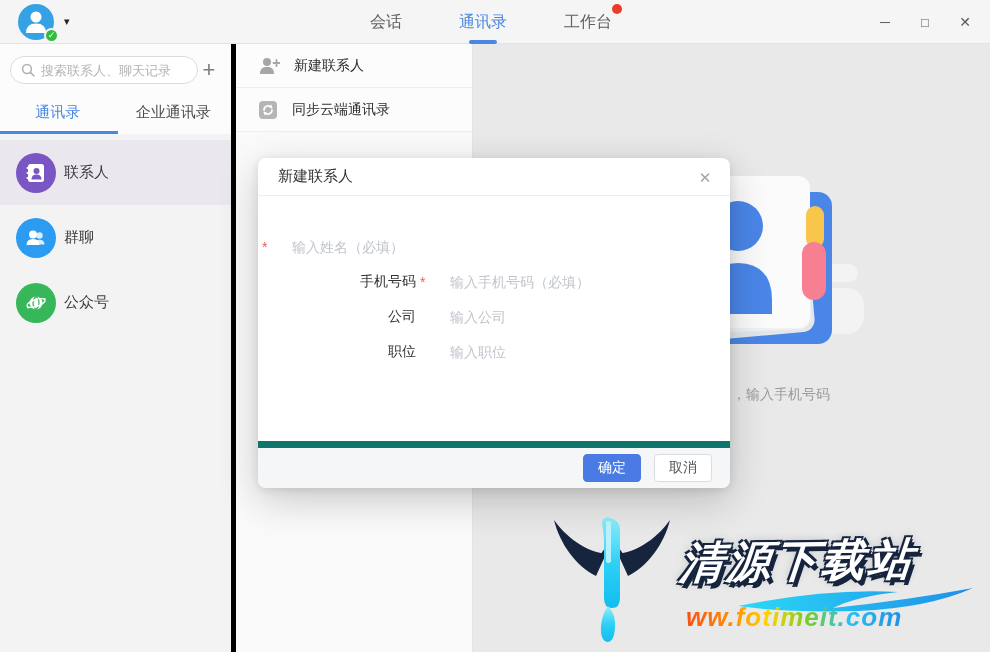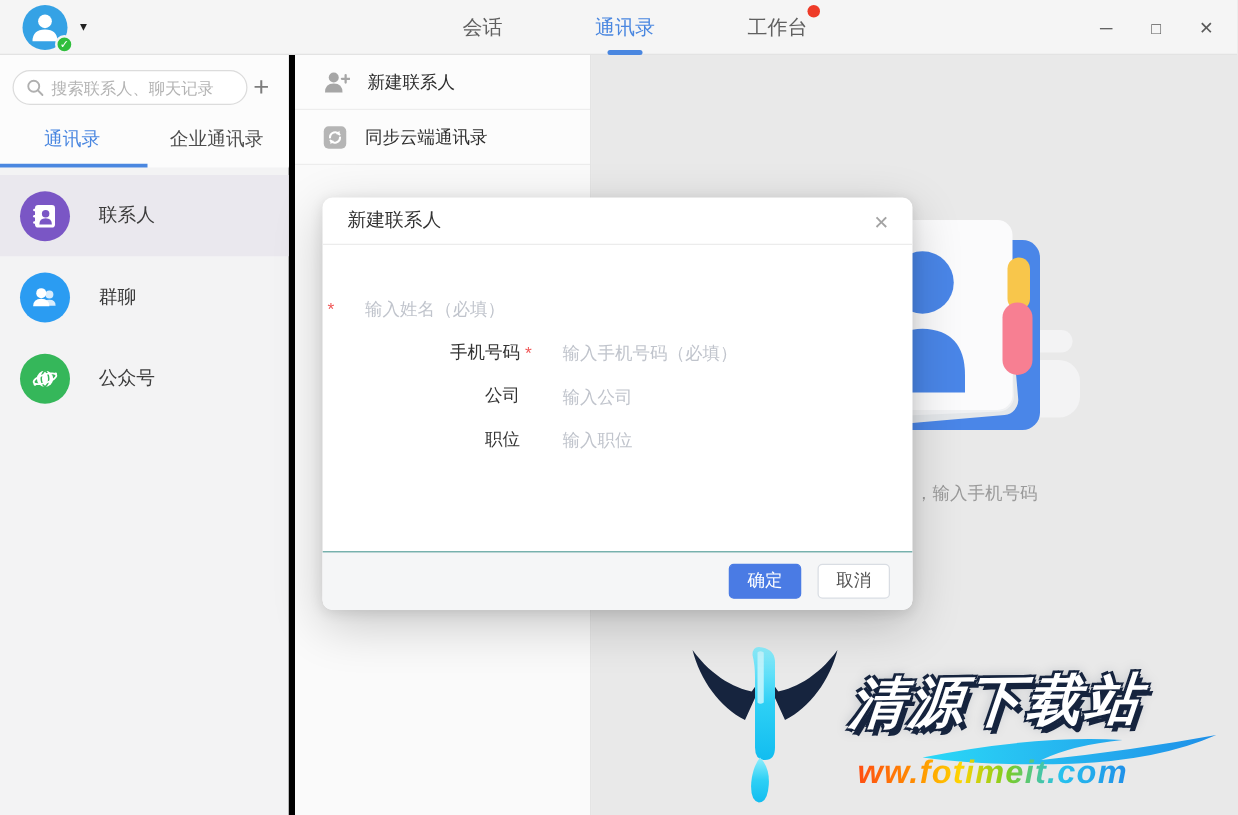--- a/index.html
+++ b/index.html
@@ -11,21 +11,21 @@
   }
   .window { position:absolute; inset:0; }
 
   
   .topbar{position:absolute;left:0;top:0;right:0;height:44px;background:#f5f5f5;border-bottom:1px solid #e3e3e3;z-index:6;}
   .avatar-wrap{position:absolute;left:18px;top:4px;width:60px;height:38px;cursor:pointer;}
   .avatar{position:absolute;left:0;top:0;width:36px;height:36px;border-radius:50%;background:#35a2e5;}
   .avatar svg{position:absolute;left:6px;top:5px;}
   .avatar-status{position:absolute;left:26px;top:24px;width:15px;height:15px;border-radius:50%;background:#2fbe3c;border:2px solid #f5f5f5;color:#fff;font-size:9px;line-height:11px;text-align:center;font-weight:bold;}
   .avatar-caret{position:absolute;left:46px;top:11px;font-size:11px;color:#222;}
-  .top-tabs{position:absolute;left:368px;top:0;height:44px;display:flex;align-items:center;gap:70px;}
+  .top-tabs{position:absolute;left:368px;top:0;height:44px;display:flex;align-items:center;gap:53px;}
   .top-tab{position:relative;font-size:16px;color:#606060;cursor:pointer;padding:4px 2px;}
   .top-tab.active{color:#4a87e0;}
   .top-tab.active .tab-underline{position:absolute;left:50%;transform:translateX(-50%);bottom:-7px;width:28px;height:4px;border-radius:2px;background:#4a87e0;}
   .top-tab .red-dot{position:absolute;right:-8px;top:-4px;width:10px;height:10px;border-radius:50%;background:#ee3b28;}
   .win-controls{position:absolute;right:12px;top:0;height:44px;display:flex;align-items:center;gap:14px;}
   .win-btn{width:26px;height:26px;display:flex;align-items:center;justify-content:center;color:#5a5a5a;font-size:14px;cursor:pointer;}
   .win-btn.maxi{font-size:13px;}
 
   
   .sidebar{position:absolute;left:0;top:44px;bottom:0;width:236px;background:#f3f3f4;border-right:5px solid #000000;z-index:2;}
@@ -33,21 +33,21 @@
   .search-pill{position:absolute;left:10px;top:12px;width:188px;height:28px;border:1px solid #dcdcdc;border-radius:15px;background:#fff;display:flex;align-items:center;padding:0 10px;gap:6px;}
   .search-pill svg{flex:none;}
   .search-pill input{border:none;outline:none;background:transparent;font-size:13px;color:#333;width:140px;font-family:inherit;}
   .search-pill input::placeholder{color:#b4b4b4;}
   .add-btn{position:absolute;right:8px;top:12px;width:28px;height:28px;color:#7d7d7d;font-size:22px;font-weight:300;display:flex;align-items:center;justify-content:center;cursor:pointer;}
   .side-tabs{position:absolute;left:0;top:52px;width:100%;height:38px;background:#fcfcfc;display:flex;}
   .side-tab{flex:1;text-align:center;font-size:15px;color:#4d4d4d;line-height:32px;cursor:pointer;position:relative;}
   .side-tab.active{color:#4a87e0;}
   .side-tab-underline{position:absolute;left:0;bottom:0;width:118px;height:3px;background:#4a87e0;}
   .side-list{position:absolute;left:0;top:96px;width:100%;}
-  .side-item{height:65px;display:flex;align-items:center;padding-left:16px;gap:23px;cursor:pointer;}
+  .side-item{height:65px;display:flex;align-items:center;padding-left:16px;gap:8px;cursor:pointer;}
   .side-item.selected{background:#eae8ee;}
   .side-item .badge-icon{width:40px;height:40px;border-radius:50%;flex:none;display:flex;align-items:center;justify-content:center;}
   .side-item .label{font-size:15px;color:#3c3c3c;}
 
   
   .midpanel{position:absolute;left:236px;top:44px;bottom:0;width:237px;background:#fafafa;border-right:1px solid #e4e4e4;z-index:2;}
   .menu-item{height:44px;display:flex;align-items:center;padding-left:22px;gap:14px;border-bottom:1px solid #ededed;background:#fcfcfc;cursor:pointer;}
   .menu-item .label{font-size:14px;color:#2e2e2e;}
   .menu-item svg{flex:none;}
 
@@ -73,21 +73,21 @@
     box-shadow:0 12px 40px rgba(0,0,0,.20), 0 2px 10px rgba(0,0,0,.10);z-index:10;}
   .modal-header{height:38px;border-bottom:1px solid #ececec;display:flex;align-items:center;padding:0 20px;}
   .modal-title{font-size:15px;color:#333;}
   .modal-close{position:absolute;right:14px;top:9px;width:22px;height:22px;display:flex;align-items:center;justify-content:center;color:#a3a3a3;font-size:15px;cursor:pointer;}
   .modal-form{position:absolute;left:0;top:38px;right:0;bottom:47px;padding-top:40px;}
   .form-row{display:flex;align-items:center;height:22px;margin-bottom:13px;}
   .form-label{width:158px;text-align:right;font-size:14px;color:#333;flex:none;}
   .form-req{width:14px;text-align:left;padding-left:4px;color:#f05a5a;font-size:14px;flex:none;}
   .form-row input{margin-left:20px;border:none;outline:none;background:transparent;font-size:14px;color:#c2410c;width:240px;font-family:inherit;}
   .form-row input::placeholder{color:#c0c4cc;}
-  .modal-footer{position:absolute;left:0;right:0;bottom:0;height:47px;background:#f5f6f7;border-top:1px solid #0f766e;border-radius:0 0 8px 8px;display:flex;align-items:center;justify-content:flex-end;padding-right:18px;gap:13px;}
+  .modal-footer{position:absolute;left:0;right:0;bottom:0;height:47px;background:#f5f6f7;border-top:7px solid #0f766e;border-radius:0 0 8px 8px;display:flex;align-items:center;justify-content:flex-end;padding-right:18px;gap:13px;}
   .btn{height:28px;min-width:57px;padding:0 14px;border-radius:4px;font-size:14px;display:flex;align-items:center;justify-content:center;cursor:pointer;font-family:inherit;}
   .btn-primary{background:#4a7be4;color:#fff;border:1px solid #4a7be4;}
   .btn-plain{background:#fff;color:#555;border:1px solid #d9dde3;}
 </style>
 </head>
 <body>
 
 <div class="window">
 
   <div class="topbar">

